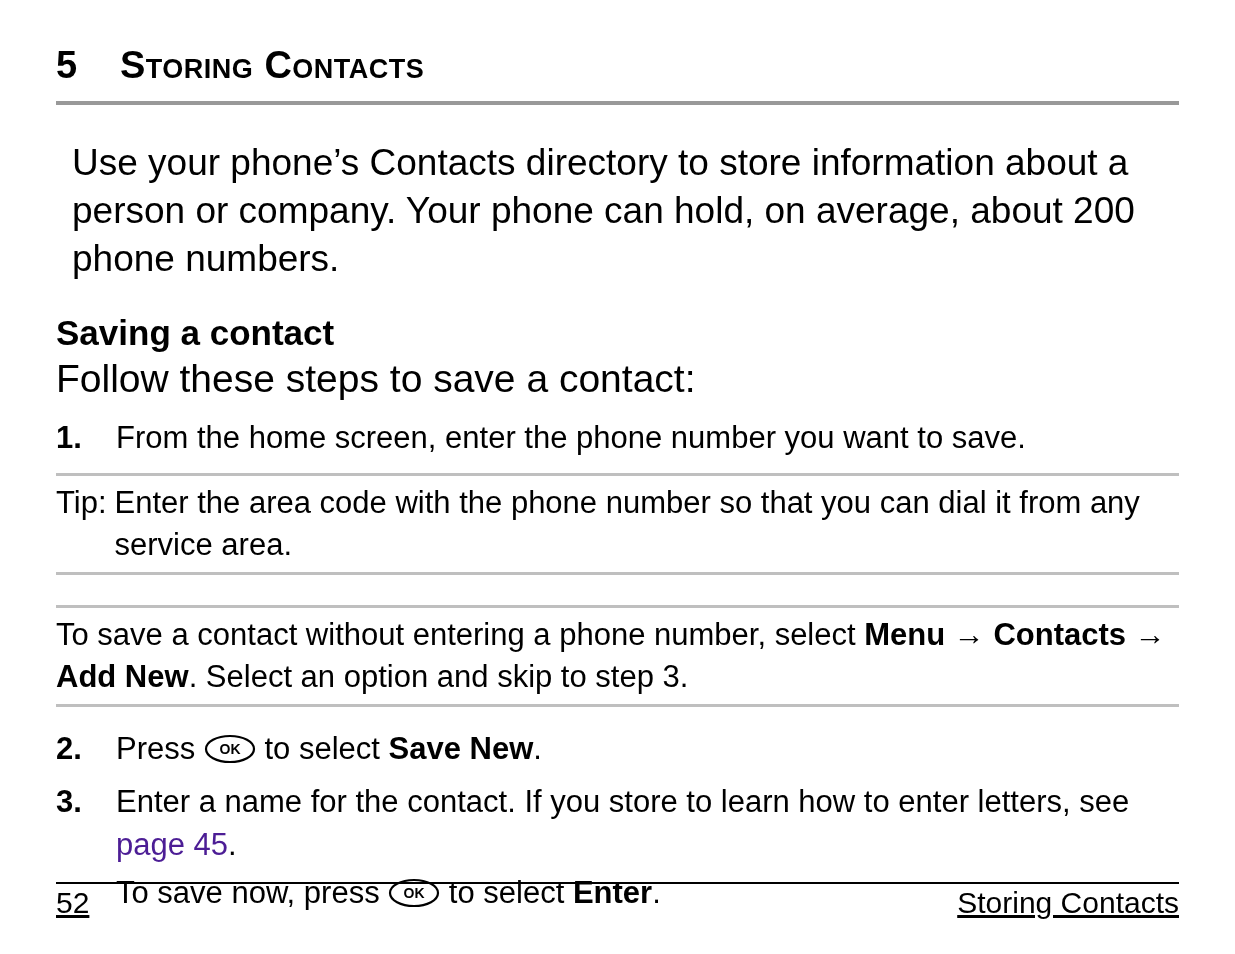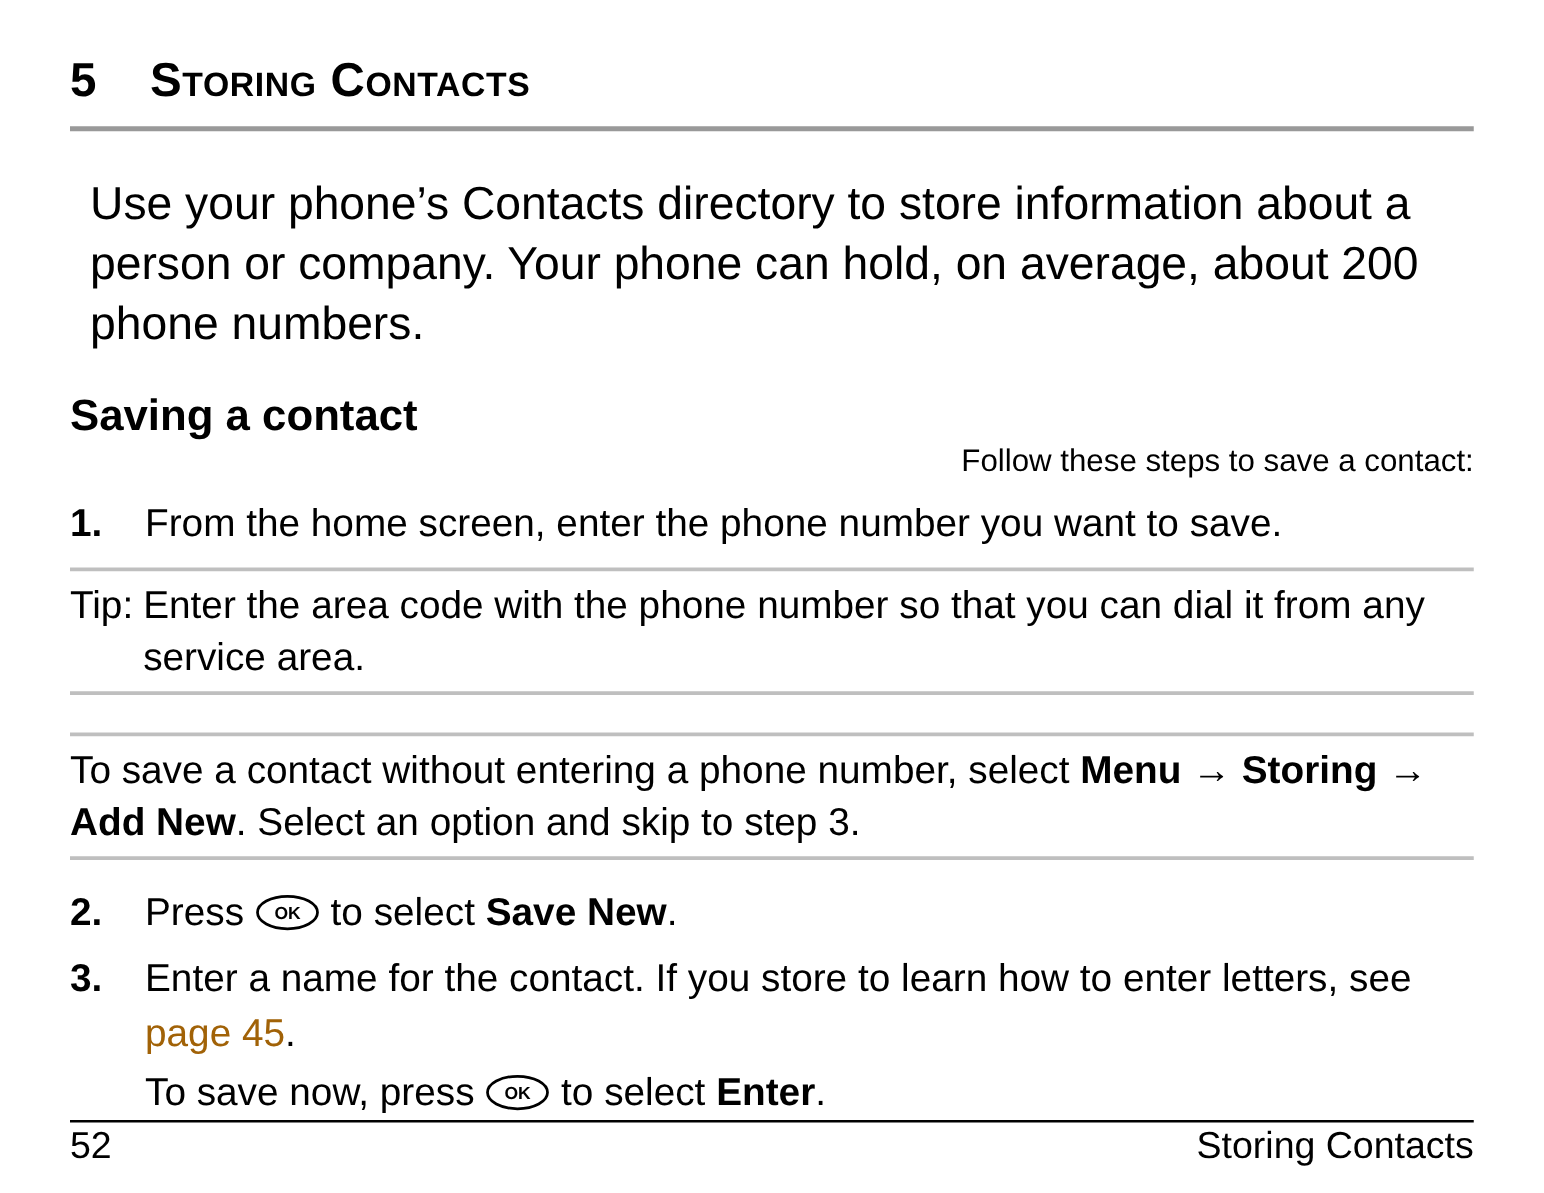--- a/index.html
+++ b/index.html
@@ -51,24 +51,23 @@
     font-size: 37px;
     line-height: 1.3;
     margin: 34px 0 30px 16px;
   }
   .h2 {
     font-size: 35px;
     font-weight: 700;
     margin: 30px 0 0 0;
   }
   .body-text {
-    font-size: 25px;
+    font-size: 39px;
     line-height: 1.35;
     margin: 0 0 10px 0;
-    text-align: right;
   }
   ol.steps {
     list-style: none;
     padding: 0;
     margin: 6px 0 14px 0;
     counter-reset: step;
   }
   ol.steps > li {
     font-size: 31px;
     line-height: 1.4;
@@ -103,28 +102,29 @@
   .bold { font-weight: 700; text-align: center; }
   .arrow { font-family: "Arial", sans-serif; }
   .ok-btn {
     display: inline-block;
     vertical-align: middle;
     position: relative;
     top: -2px;
   }
   .ok-btn svg { display: block; }
   a.xref {
-    color: #a16207;
+    color: #4c1d95;
     text-decoration: none;
   }
   .footer {
     position: absolute;
     left: 56px;
     right: 56px;
-    bottom: 20px;
+    bottom: 34px;
+    text-decoration: underline;
   }
   .footer-row {
     display: flex;
     justify-content: space-between;
     font-size: 30px;
     margin-top: 2px;
   }
   .gap { height: 30px; }
   .gap-sm { height: 14px; }
 </style>
@@ -158,21 +158,21 @@
     <span class="label">Tip:</span>
     <span class="content">Enter the area code with the phone number so that you can dial it from any service area.</span>
   </div>
   <hr class="rule-thin">
 
   <div class="gap"></div>
 
   <hr class="rule-thin">
   <div class="hang">
     <span class="content">
-      <span>To save a contact without entering a phone number, select </span><span class="bold">Menu</span><span class="arrow"> → </span><span class="bold">Storing</span><span class="arrow"> → </span><span class="bold">Add New</span><span>. Select an option and skip to step 3.</span>
+      <span>To save a contact without entering a phone number, select </span><span class="bold">Menu</span><span class="arrow"> → </span><span class="bold">Contacts</span><span class="arrow"> → </span><span class="bold">Add New</span><span>. Select an option and skip to step 3.</span>
     </span>
   </div>
   <hr class="rule-thin">
 
   <div class="gap-sm"></div>
 
   <ol class="steps">
     <li>
       <span class="num">2.</span>
       <span>Press </span><span class="ok-btn">

